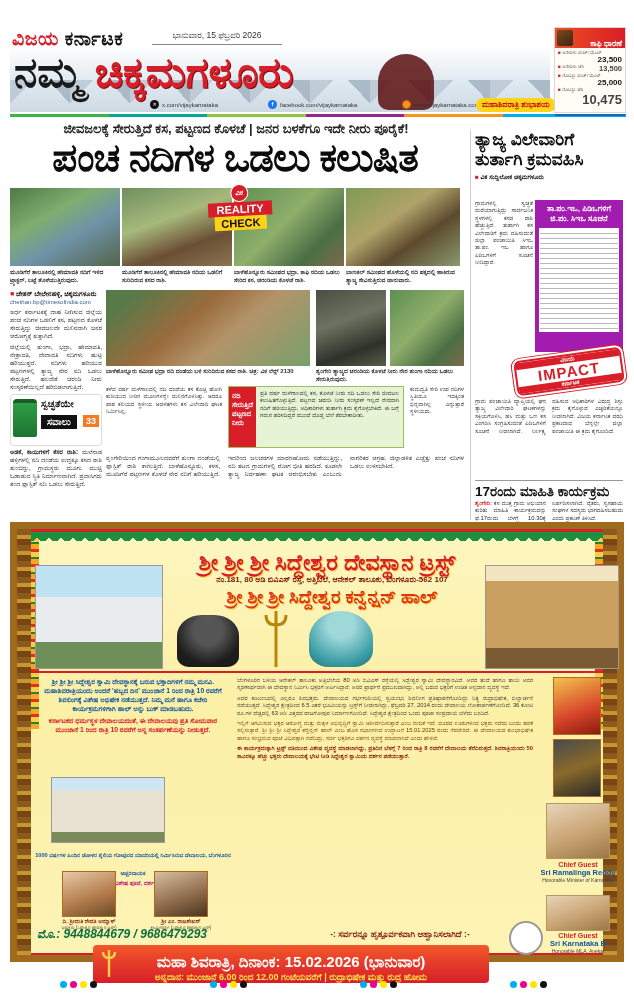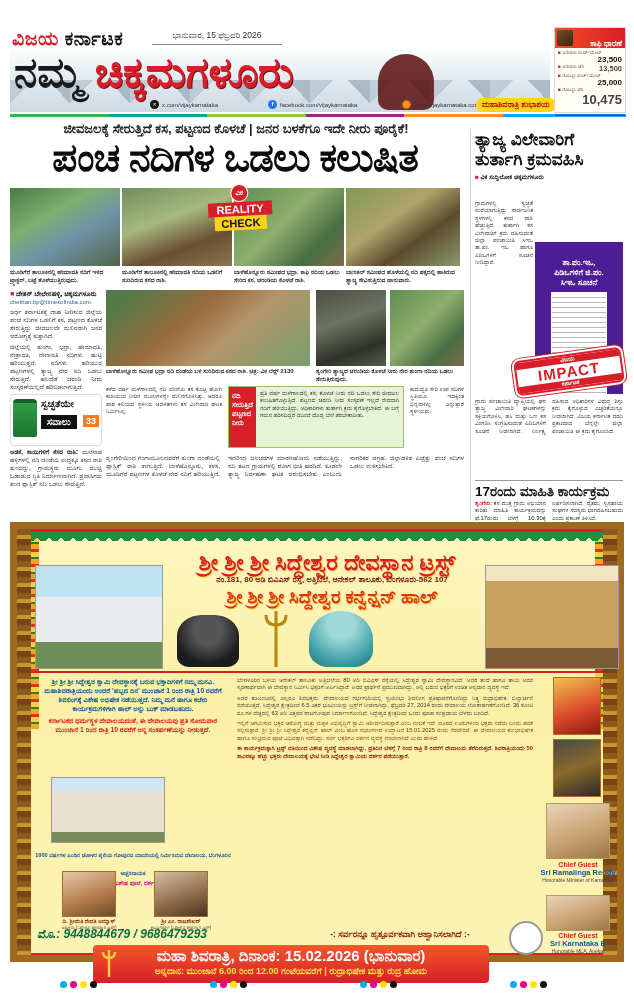--- a/index.html
+++ b/index.html
@@ -135,21 +135,21 @@
 
     <div class="abs tiny" style="left:304px;top:96px;width:54px;height:62px;overflow:hidden;">ಕುಮದ್ವತಿ ಸೇರಿ ಉಪ ನದಿಗಳ ಸ್ಥಿತಿಯೂ ಇದಕ್ಕಿಂತ ಭಿನ್ನವಾಗಿಲ್ಲ ಎನ್ನುತ್ತಾರೆ ಸ್ಥಳೀಯರು.</div>
 
     <div class="abs body-txt col3" style="left:0;top:164px;width:358px;height:64px;overflow:hidden;">ಶೃಂಗೇರಿಯಿಂದ ಗಂಗಾಮೂಲದವರೆಗೆ ತುಂಗಾ ದಂಡೆಯಲ್ಲಿ ಪ್ಲಾಸ್ಟಿಕ್ ರಾಶಿ ಕಾಣುತ್ತಿದೆ. ಬಾಳೆಹೊನ್ನೂರು, ಕಳಸ, ಮೂಡಿಗೆರೆ ಪಟ್ಟಣಗಳ ಕೊಳಚೆ ನೇರ ನದಿಗೆ ಹರಿಯುತ್ತಿದೆ. ಇದರಿಂದ ಜಲಚರಗಳ ಮಾರಣಹೋಮ ನಡೆಯುತ್ತಿದ್ದು, ನದಿ ತಟದ ಗ್ರಾಮಗಳಲ್ಲಿ ರೋಗ ಭೀತಿ ಹರಡಿದೆ. ಕೂಡಲೇ ತ್ಯಾಜ್ಯ ನಿರ್ವಹಣಾ ಘಟಕ ಆರಂಭಿಸಬೇಕು ಎಂಬುದು ನಾಗರಿಕರ ಆಗ್ರಹ. ಜಿಲ್ಲಾಡಳಿತ ಎಚ್ಚೆತ್ತು ಪಂಚ ನದಿಗಳ ಒಡಲು ಉಳಿಸಬೇಕಿದೆ.</div>
   </div>
 
   <div class="abs" style="left:470px;top:130px;width:156px;height:390px;border-left:1px solid #ccc;padding-left:4px;box-sizing:border-box;">
     <div style="font-size:17px;font-weight:900;line-height:20px;color:#0c0c0c;">ತ್ಯಾಜ್ಯ ವಿಲೇವಾರಿಗೆ ತುರ್ತಾಗಿ ಕ್ರಮವಹಿಸಿ</div>
     <div style="font-size:6.3px;font-weight:bold;margin:3px 0;"><span style="color:#d81e28;">■</span> <span>ವಿಕ ಸುದ್ದಿಲೋಕ ಚಿಕ್ಕಮಗಳೂರು</span></div>
 
-    <div class="abs" style="left:64px;top:70px;width:88px;height:152px;background:#4c1d95;padding:16px;box-sizing:border-box;margin-top:42px;">
+    <div class="abs" style="left:64px;top:70px;width:88px;height:152px;background:#a21caf;padding:4px;box-sizing:border-box;">
       <div style="color:#fff;font-weight:bold;font-size:8px;line-height:10px;text-align:center;">ತಾ.ಪಂ.ಇಒ, ಪಿಡಿಒಗಳಿಗೆ ಜಿ.ಪಂ. ಸಿಇಒ ಸೂಚನೆ</div>
       <div class="ph-doc" style="margin-top:4px;width:100%;height:104px;border:1px solid #fff;box-sizing:border-box;"></div>
     </div>
     <div class="abs tiny" style="left:4px;top:70px;width:58px;height:152px;overflow:hidden;">ಗ್ರಾಮಗಳಲ್ಲಿ ಸ್ವಚ್ಛತೆ ಮರೆಯಾಗುತ್ತಿದ್ದು ಸಾರ್ವಜನಿಕ ಸ್ಥಳಗಳಲ್ಲಿ ಕಸದ ರಾಶಿ ಹೆಚ್ಚುತ್ತಿದೆ. ತುರ್ತಾಗಿ ಕಸ ವಿಲೇವಾರಿಗೆ ಕ್ರಮ ವಹಿಸುವಂತೆ ಜಿಲ್ಲಾ ಪಂಚಾಯಿತಿ ಸಿಇಒ ತಾ.ಪಂ. ಇಒ ಹಾಗೂ ಪಿಡಿಒಗಳಿಗೆ ಸೂಚನೆ ನೀಡಿದ್ದಾರೆ.</div>
 
     <div class="abs" style="left:44px;top:224px;width:104px;transform:rotate(-8deg);text-align:center;border:2px solid #d81e28;border-radius:6px;background:#fff;box-shadow:0 0 0 2px #fff,0 0 0 3px #d81e28;">
       <div style="background:#d81e28;color:#fff;font-size:6px;font-weight:bold;">ವಿಜಯ</div>
       <div style="color:#d81e28;font-size:15px;font-weight:900;letter-spacing:1px;">IMPACT</div>
       <div style="background:#d81e28;color:#fff;font-size:6px;font-weight:bold;">ಕರ್ನಾಟಕ</div>
     </div>
@@ -241,21 +241,21 @@
     <div class="abs" style="left:268px;top:400px;width:230px;font-size:8.5px;font-weight:bold;color:#8a1c0f;text-align:center;">-: ಸರ್ವರನ್ನೂ ಹೃತ್ಪೂರ್ವಕವಾಗಿ ಆಹ್ವಾನಿಸಲಾಗಿದೆ :-</div>
     <div class="abs" style="left:492px;top:392px;width:30px;height:30px;background:#fff;border:2px solid #9a9a9a;border-radius:50%;"></div>
 
     <div class="abs guest-card" style="left:522px;top:366px;width:78px;">
       <div class="guest-photo" style="height:34px;"></div>
       <div style="color:#d81e28;font-size:7px;font-weight:bold;margin-top:1px;">Chief Guest</div>
       <div style="color:#1256a0;font-size:7.5px;font-weight:bold;">Sri Karnataka B</div>
       <div style="color:#444;font-size:5px;">Honorable MLA, Anekal</div>
     </div>
 
-    <div class="abs" style="left:76px;top:416px;width:396px;height:38px;background:linear-gradient(180deg,#f2582a,#d81e28);border-radius:4px;text-align:center;padding-top:2px;box-sizing:border-box;">
+    <div class="abs" style="left:76px;top:416px;width:396px;height:38px;background:linear-gradient(180deg,#f2582a,#d81e28);border-radius:4px;text-align:center;padding-top:8px;box-sizing:border-box;">
       <span style="position:absolute;left:6px;top:4px;width:20px;height:28px;">
         <svg width="20" height="28" viewBox="0 0 20 28">
             <path d="M10 28 V8 M4 3 q0 6 6 6 q6 0 6-6 M10 1 v8" stroke="#f7d04b" stroke-width="2.4" fill="none"></path>
           </svg>
       </span>
       <div style="color:#fff;font-size:15px;font-weight:900;">ಮಹಾ ಶಿವರಾತ್ರಿ, ದಿನಾಂಕ: 15.02.2026 (ಭಾನುವಾರ)</div>
       <div style="color:#ffe24a;font-size:9px;font-weight:bold;margin-top:1px;">ಅನ್ನದಾನ: ಮುಂಜಾನೆ 6.00 ರಿಂದ 12.00 ಗಂಟೆಯವರೆಗೆ | ರುದ್ರಾಭಿಷೇಕ ಮತ್ತು ರುದ್ರ ಹೋಮ</div>
     </div>
   </div>
 

